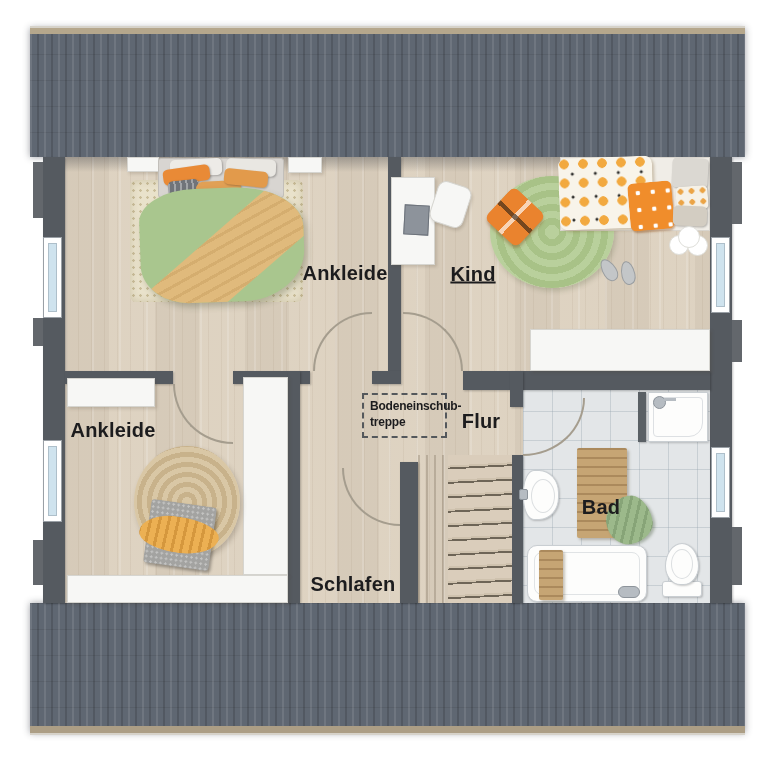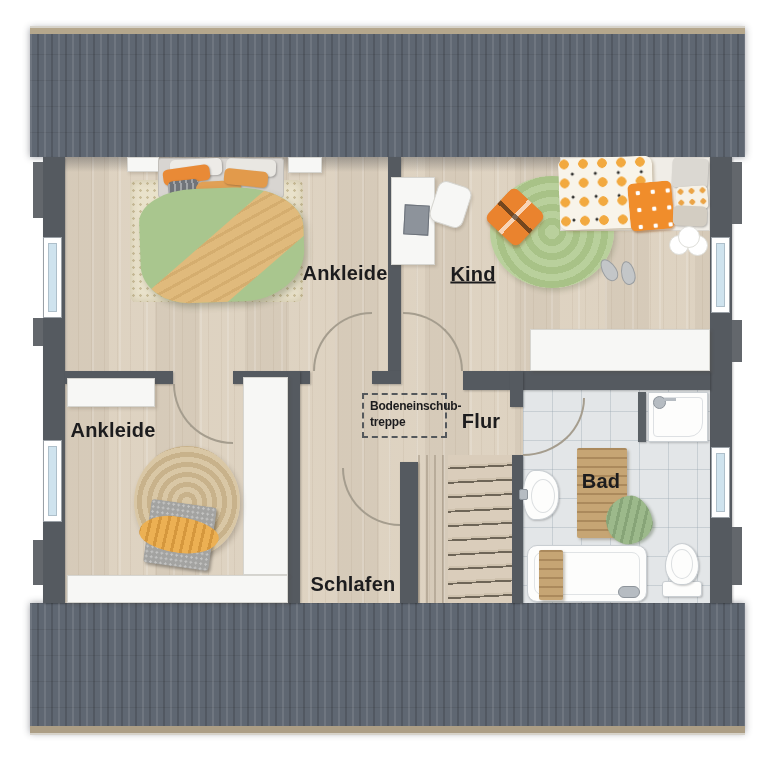--- a/index.html
+++ b/index.html
@@ -228,16 +228,16 @@
 
   <div class="dashedbox" style="left:362px;top:393px;width:85px;height:45px;">
     <div style="position:static;">Bodeneinschub-</div>
     <div style="position:static;">treppe</div>
   </div>
 
   <div class="label" style="left:345px;top:273px;">Ankleide</div>
   <div class="label" style="left:473px;top:274px;text-decoration:underline;">Kind</div>
   <div class="label" style="left:113px;top:430px;">Ankleide</div>
   <div class="label" style="left:481px;top:421px;">Flur</div>
-  <div class="label" style="left:601px;top:481px;">Bad</div>
+  <div class="label" style="left:601px;top:507px;">Bad</div>
   <div class="label" style="left:353px;top:584px;">Schlafen</div>
 
 </div>
 
 </body></html>

